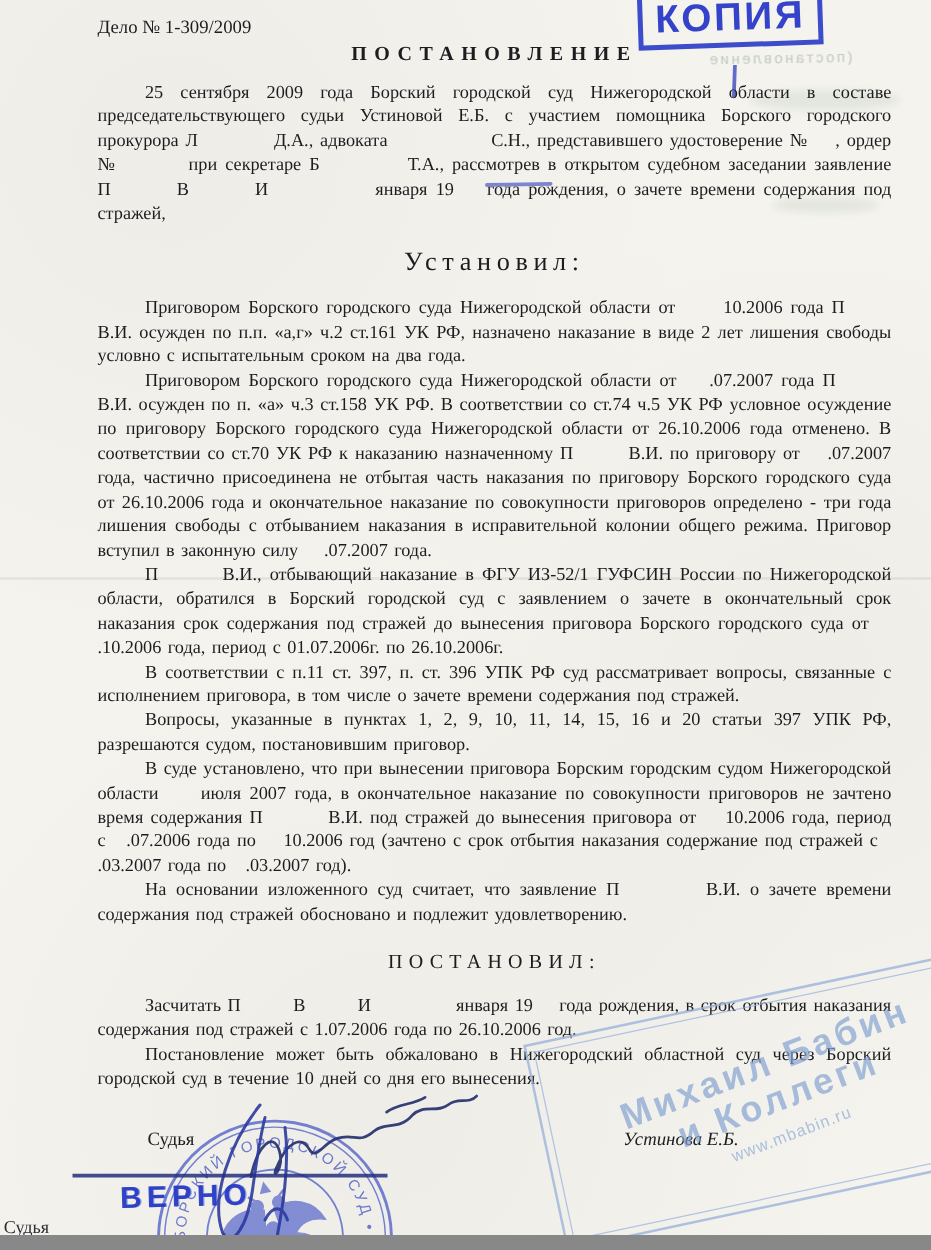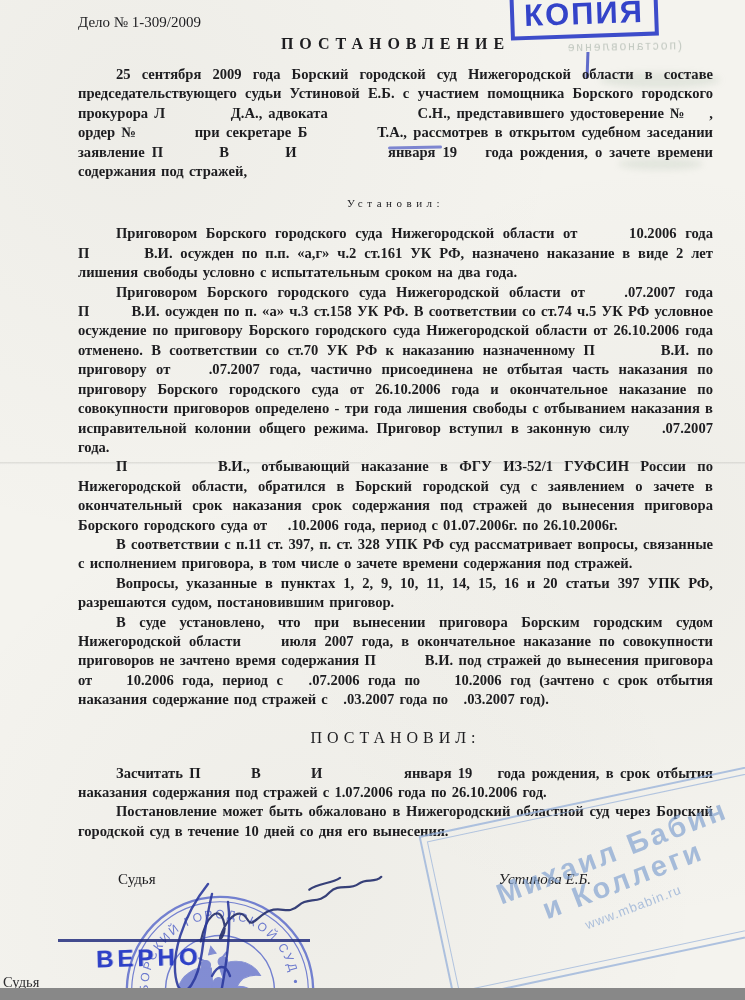--- a/index.html
+++ b/index.html
@@ -13,22 +13,22 @@
       radial-gradient(circle at 40% 90%, rgba(120,120,110,0.05), transparent 40%),
       #f4f3ee;
     overflow:hidden;
     font-family:"Liberation Serif","DejaVu Serif",serif;
     color:#1d1d20;
     padding-left:12px;
   }
   .content{position:absolute;left:78px;top:12px;width:635px;}
   .case-number{font-size:15px;margin:2px 0 4px 0;}
   .doc-title{margin:4px 0 12px 0;text-align:center;font-size:16px;font-weight:700;letter-spacing:6px;}
-  p.body{margin:0;font-size:14.6px;line-height:19.4px;text-align:justify;text-indent:38px;word-spacing:1.5px;font-weight:bold;}
-  .section-heading{margin:16px 0 15px 0;text-align:center;font-size:11px;letter-spacing:4.5px;}
+  p.body{margin:0;font-size:14.6px;line-height:19.4px;text-align:justify;text-indent:38px;word-spacing:1.5px;}
+  .section-heading{margin:16px 0 15px 0;text-align:center;font-size:21px;letter-spacing:4.5px;}
   .section-heading.ruled{margin:19px 0 17px 0;font-size:16px;letter-spacing:5px;}
   .sig-row{margin-top:30px;display:flex;justify-content:space-between;font-size:15px;}
   .sig-row .sig-label{margin-left:40px;}
   .sig-row .sig-name{margin-right:122px;font-style:italic;}
 
   
   .copy-stamp{
     position:absolute;left:510px;top:-18px;width:148px;height:56px;
     border:4px solid rgba(35,52,197,0.88);
     transform:rotate(-2deg);
@@ -100,23 +100,24 @@
 
   <div class="content">
     <div class="case-number">Дело №  1-309/2009</div>
     <h1 class="doc-title">ПОСТАНОВЛЕНИЕ</h1>
     <p class="body">25 сентября 2009 года Борский городской суд Нижегородской области в составе председательствующего судьи Устиновой Е.Б. с участием помощника Борского городского прокурора Л&nbsp;&nbsp;&nbsp;&nbsp;&nbsp;&nbsp;&nbsp;&nbsp;&nbsp;&nbsp; Д.А., адвоката&nbsp;&nbsp;&nbsp;&nbsp;&nbsp;&nbsp;&nbsp;&nbsp;&nbsp;&nbsp;&nbsp;&nbsp;&nbsp;&nbsp; С.Н., представившего удостоверение №&nbsp;&nbsp;&nbsp;&nbsp;, ордер №&nbsp;&nbsp;&nbsp;&nbsp;&nbsp;&nbsp;&nbsp;&nbsp; при секретаре Б&nbsp;&nbsp;&nbsp;&nbsp;&nbsp;&nbsp;&nbsp;&nbsp;&nbsp;&nbsp; Т.А., рассмотрев в открытом судебном заседании заявление П&nbsp;&nbsp;&nbsp;&nbsp;&nbsp;&nbsp;&nbsp; В&nbsp;&nbsp;&nbsp;&nbsp;&nbsp;&nbsp;&nbsp; И&nbsp;&nbsp;&nbsp;&nbsp;&nbsp;&nbsp;&nbsp;&nbsp;&nbsp;&nbsp;&nbsp;&nbsp; января 19&nbsp;&nbsp;&nbsp; года рождения, о зачете времени содержания под стражей,</p>
 
     <div class="section-heading">Установил:</div>
     <p class="body">Приговором Борского городского суда Нижегородской области от&nbsp;&nbsp;&nbsp;&nbsp;&nbsp; 10.2006 года П&nbsp;&nbsp;&nbsp;&nbsp;&nbsp;&nbsp; В.И. осужден по п.п. «а,г» ч.2 ст.161 УК РФ, назначено наказание в виде 2 лет лишения свободы условно с испытательным сроком на два года.</p>
     <p class="body">Приговором Борского городского суда Нижегородской области от&nbsp;&nbsp;&nbsp; .07.2007 года П&nbsp;&nbsp;&nbsp;&nbsp;&nbsp;&nbsp;&nbsp; В.И. осужден по п. «а» ч.3 ст.158 УК РФ. В соответствии со ст.74 ч.5 УК РФ условное осуждение по приговору Борского городского суда Нижегородской области от 26.10.2006 года отменено. В соответствии со ст.70 УК РФ к наказанию назначенному П&nbsp;&nbsp;&nbsp;&nbsp;&nbsp;&nbsp;&nbsp; В.И. по приговору от&nbsp;&nbsp;&nbsp; .07.2007 года, частично присоединена не отбытая часть наказания по приговору  Борского городского суда  от 26.10.2006 года и окончательное наказание по совокупности приговоров определено - три года лишения свободы с отбыванием наказания в исправительной колонии общего режима. Приговор вступил в законную силу&nbsp;&nbsp;&nbsp; .07.2007 года.</p>
     <p class="body">П&nbsp;&nbsp;&nbsp;&nbsp;&nbsp;&nbsp;&nbsp; В.И., отбывающий наказание в ФГУ ИЗ-52/1 ГУФСИН России по Нижегородской области, обратился в Борский городской суд с заявлением о зачете в окончательный срок наказания срок содержания под стражей до вынесения приговора Борского городского суда от&nbsp;&nbsp;&nbsp; .10.2006 года, период с 01.07.2006г. по 26.10.2006г.</p>
-    <p class="body">В соответствии с п.11 ст. 397, п. ст. 328 УПК РФ суд рассматривает вопросы, связанные с исполнением приговора, в том числе о зачете времени содержания под стражей.</p>
+    <p class="body">В соответствии с п.11 ст. 397, п. ст. 396 УПК РФ суд рассматривает вопросы, связанные с исполнением приговора, в том числе о зачете времени содержания под стражей.</p>
     <p class="body">Вопросы, указанные в пунктах 1, 2, 9, 10, 11, 14, 15, 16 и 20 статьи 397 УПК РФ, разрешаются судом, постановившим приговор.</p>
     <p class="body">В суде установлено, что при вынесении приговора Борским городским судом Нижегородской области&nbsp;&nbsp;&nbsp;&nbsp; июля 2007 года, в окончательное наказание по совокупности приговоров не зачтено время содержания П&nbsp;&nbsp;&nbsp;&nbsp;&nbsp;&nbsp;&nbsp;&nbsp; В.И. под стражей до вынесения приговора от&nbsp;&nbsp;&nbsp; 10.2006 года, период с&nbsp;&nbsp; .07.2006 года по&nbsp;&nbsp;&nbsp; 10.2006 год (зачтено с срок отбытия наказания содержание под стражей  с&nbsp;&nbsp; .03.2007 года по&nbsp;&nbsp; .03.2007 год).</p>
+    <p class="body">На основании изложенного суд считает, что заявление П&nbsp;&nbsp;&nbsp;&nbsp;&nbsp;&nbsp;&nbsp;&nbsp; В.И. о зачете времени содержания под стражей обосновано и подлежит удовлетворению.</p>
 
     <div class="section-heading ruled">ПОСТАНОВИЛ:</div>
     <p class="body">Засчитать П&nbsp;&nbsp;&nbsp;&nbsp;&nbsp;&nbsp;&nbsp; В&nbsp;&nbsp;&nbsp;&nbsp;&nbsp;&nbsp;&nbsp; И&nbsp;&nbsp;&nbsp;&nbsp;&nbsp;&nbsp;&nbsp;&nbsp;&nbsp;&nbsp;&nbsp;&nbsp; января  19&nbsp;&nbsp;&nbsp; года рождения, в срок отбытия наказания содержания под стражей  с 1.07.2006 года по 26.10.2006 год.</p>
     <p class="body">Постановление может быть обжаловано в Нижегородский областной суд через Борский городской суд в течение 10 дней со дня его вынесения.</p>
 
     <div class="sig-row">
       <span class="sig-label">Судья</span>
       <span class="sig-name">Устинова Е.Б.</span>
     </div>
   </div>

